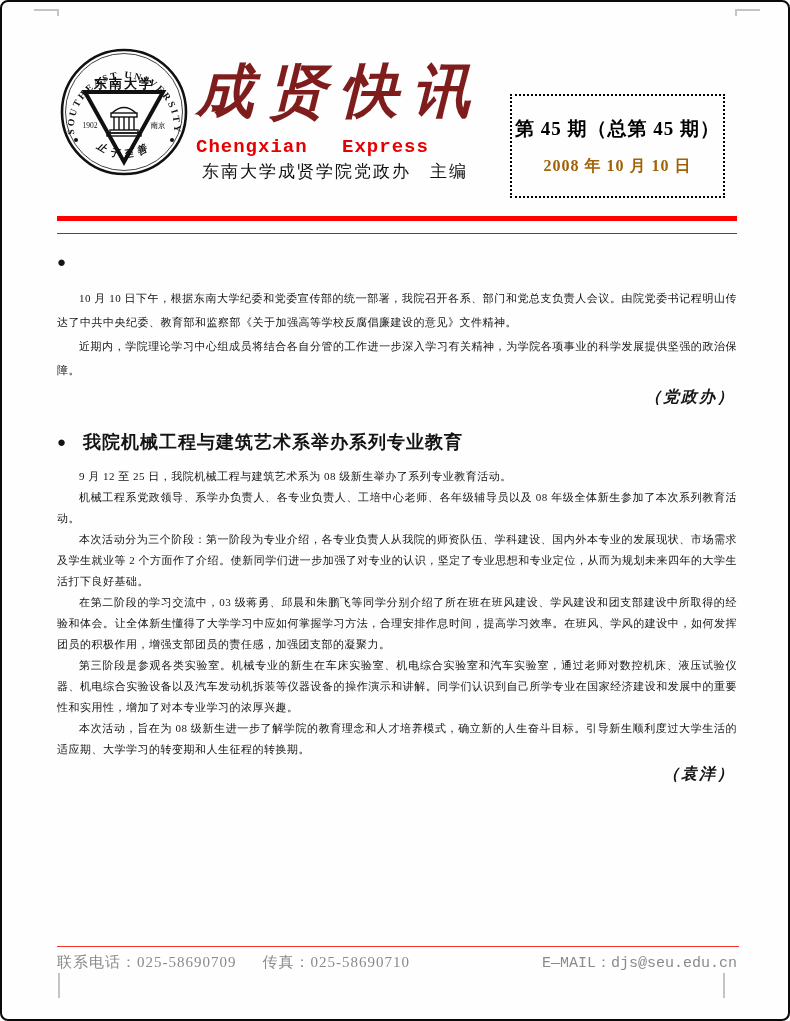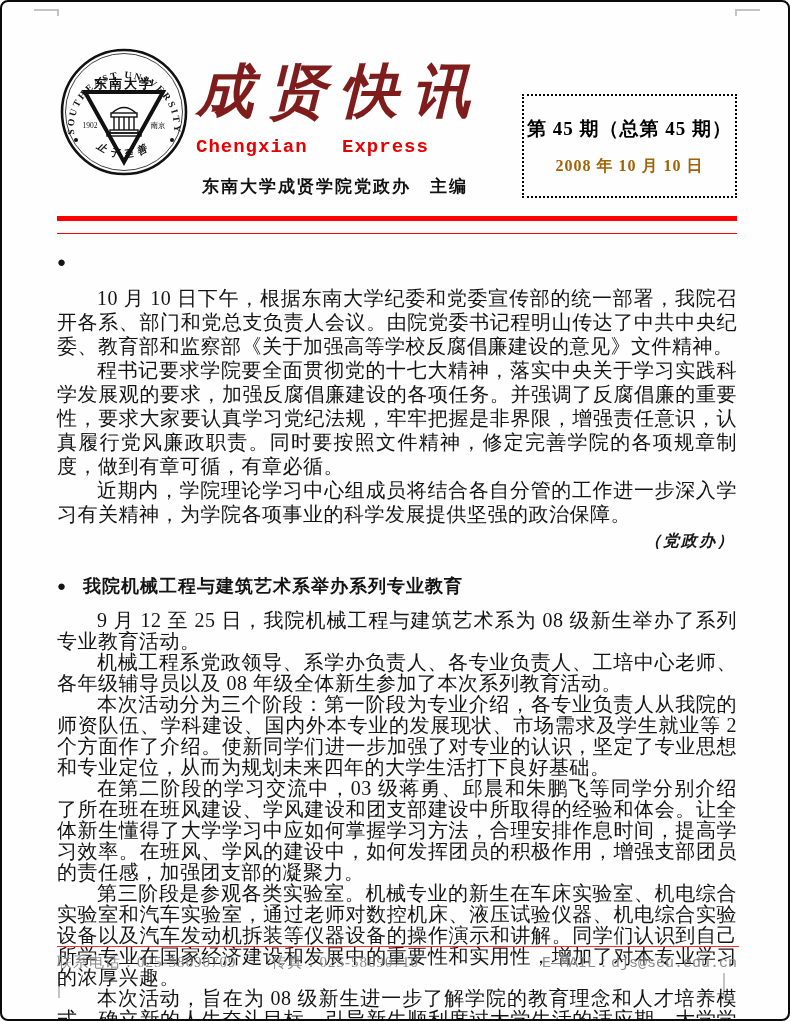--- a/index.html
+++ b/index.html
@@ -32,27 +32,27 @@
     font-size:58px; font-weight:bold; font-style:italic;
     color:#7f1d1d; letter-spacing:14px; line-height:80px; white-space:nowrap;
   }
   .title-en {
     margin-top:4px;
     font-family:"Liberation Mono","DejaVu Sans Mono",monospace;
     font-size:19px; font-weight:bold; color:#e60000;
     letter-spacing:1px; word-spacing:22px; white-space:nowrap;
   }
   .editor-line {
-    margin-top:17px; margin-left:6px;
-    font-size:17px; font-weight:bold; color:#111;
+    margin-top:2px; margin-left:6px;
+    font-size:17px; font-weight:normal; color:#111;
     letter-spacing:2px; white-space:nowrap;
   }
 
   .issue-box {
-    position:absolute; left:520px; top:92px; width:215px; height:104px;
+    position:absolute; left:508px; top:92px; width:215px; height:104px;
     border:2px dotted #000;
     display:flex; flex-direction:column; align-items:center; justify-content:center;
     gap:14px;
   }
   .issue-no   { font-size:19px; font-weight:bold; color:#000; letter-spacing:1px; white-space:nowrap; }
   .issue-date { font-size:16px; font-weight:bold; color:#a16207; letter-spacing:1px; white-space:nowrap; }
 
   .rule-thick { position:absolute; left:55px; width:680px; top:214px; height:5px; background:#ff0000; }
   .rule-thin  { position:absolute; left:55px; width:680px; top:231px; height:1px; background:#ff0000; }
 
@@ -65,35 +65,35 @@
   }
   .bullet { font-size:15px; margin-right:9px; }
   .article-2 .bullet { margin-right:16px; }
 
   .article-1 { line-height:24px; }
   .article-2 { margin-top:20px; line-height:21px; }
   .article-1 .article-title, .article-2 .article-title { line-height:26px; }
 
   .article-body { margin-top:11px; }
   .article-body p {
-    font-size:20px; text-indent:2em; text-align:justify;
+    font-size:11px; text-indent:2em; text-align:justify;
     letter-spacing:0.5px;
   }
   .byline {
     margin-top:3px; text-align:right;
     font-size:16px; font-weight:bold; font-style:italic;
     letter-spacing:2px; padding-right:2px;
   }
 
   
   .footer-rule { position:absolute; left:55px; width:682px; top:944px; height:1px; background:#f0392a; }
   .footer-row  {
     position:absolute; left:55px; top:951px; width:680px;
     display:flex; align-items:baseline;
-    font-size:15px; color:#8a8a8a; letter-spacing:1px;gap:9px;
+    font-size:15px; color:#8a8a8a; letter-spacing:1px;
   }
   .footer-fax   { margin-left:26px; }
   .footer-email { margin-left:auto; font-family:"Liberation Mono","DejaVu Sans Mono",monospace; letter-spacing:0; }
 
   
   .seal-en  { font-family:"Liberation Serif",serif; font-size:9.6px; font-weight:bold; letter-spacing:2.4px; }
   .seal-cn  { font-family:"Liberation Serif",serif; font-size:13px; font-weight:bold; letter-spacing:2px; }
   .seal-sm  { font-family:"Liberation Serif",serif; font-size:7.5px; }
   .seal-mot { font-family:"Liberation Serif",serif; font-size:10px; font-weight:bold; font-style:italic; letter-spacing:5px; }
 </style>
@@ -157,21 +157,20 @@
   <div class="rule-thin"></div>
 
   <div class="articles">
 
     <div class="article article-1">
       <div class="article-title">
         <span class="bullet">●</span>
       </div>
       <div class="article-body">
         <p>10 月 10 日下午，根据东南大学纪委和党委宣传部的统一部署，我院召开各系、部门和党总支负责人会议。由院党委书记程明山传达了中共中央纪委、教育部和监察部《关于加强高等学校反腐倡廉建设的意见》文件精神。</p>
-        <p>程书记要求学院要全面贯彻党的十七大精神，落实中央关于学习实践科学发展观的要求，加强反腐倡廉建设的各项任务。并强调了反腐倡廉的重要性，要求大家要认真学习党纪法规，牢牢把握是非界限，增强责任意识，认真履行党风廉政职责。同时要按照文件精神，修定完善学院的各项规章制度，做到有章可循，有章必循。</p>
         <p>近期内，学院理论学习中心组成员将结合各自分管的工作进一步深入学习有关精神，为学院各项事业的科学发展提供坚强的政治保障。</p>
       </div>
       <div class="byline">（党政办）</div>
     </div>
 
     <div class="article article-2">
       <div class="article-title">
         <span class="bullet">●</span>
         <span>我院机械工程与建筑艺术系举办系列专业教育</span>
       </div>

